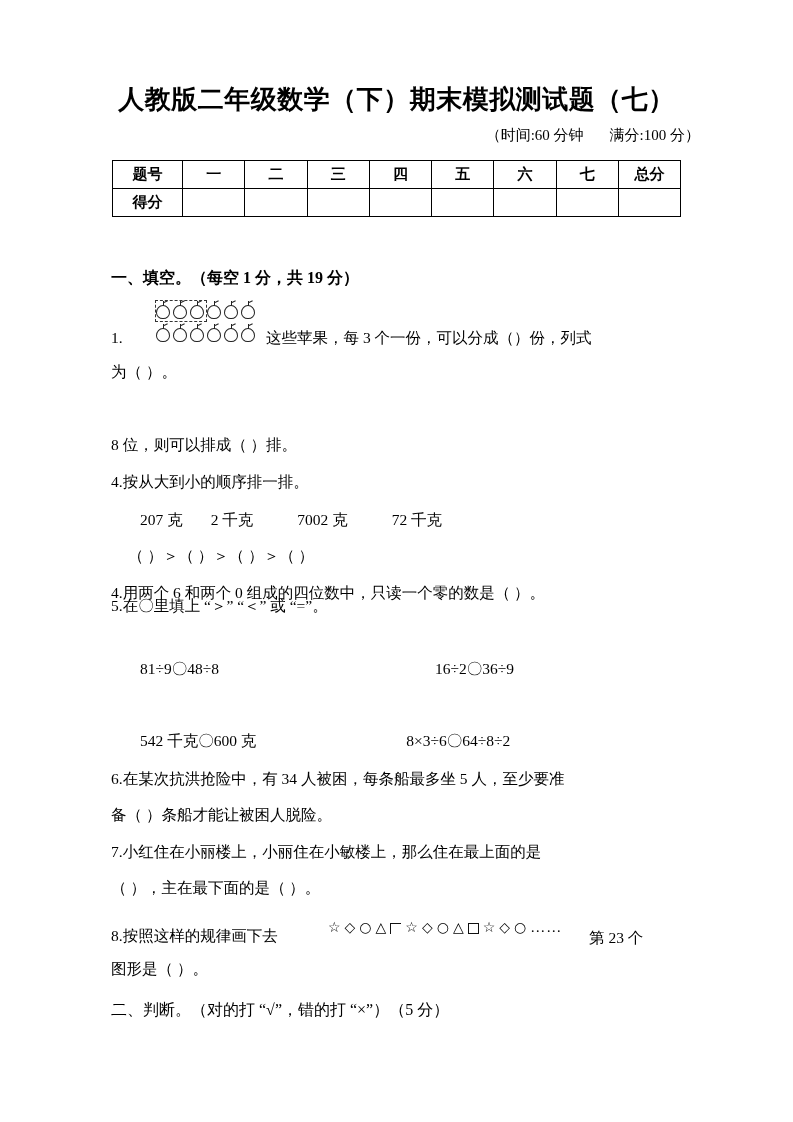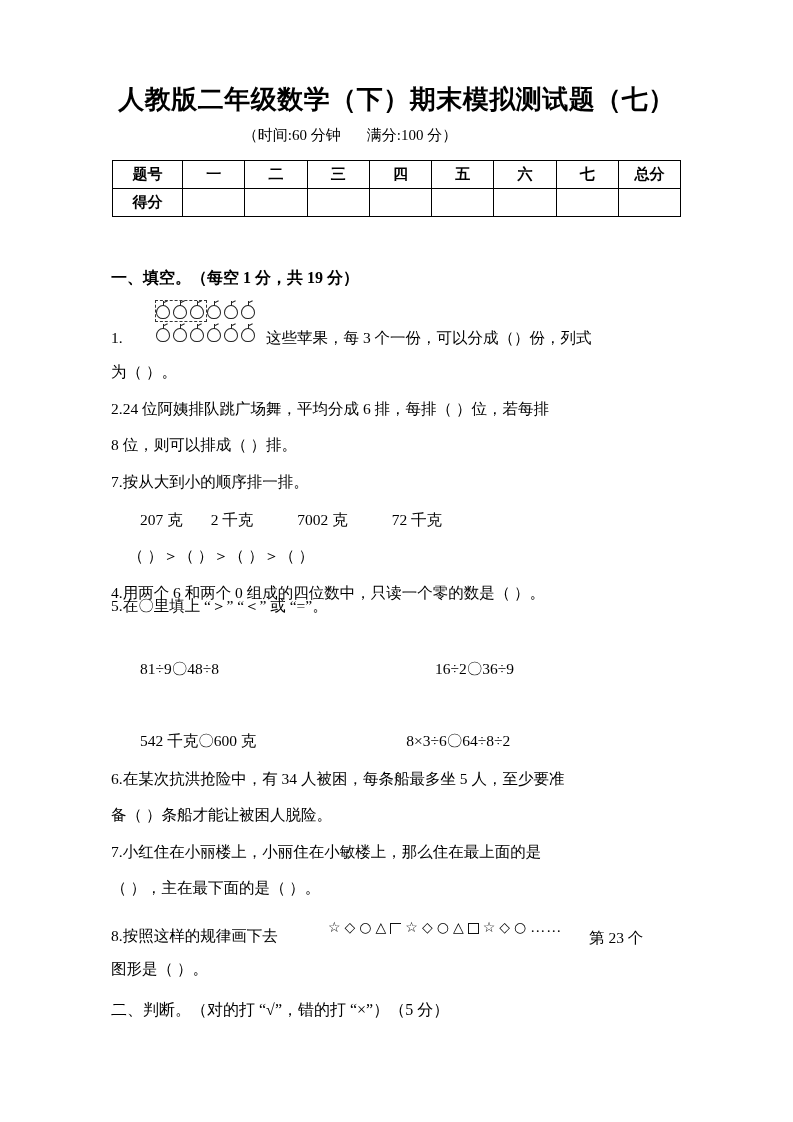--- a/index.html
+++ b/index.html
@@ -33,21 +33,21 @@
     font-size: 26px;
     font-weight: bold;
     letter-spacing: 0.5px;
     font-family: "Liberation Serif", "DejaVu Serif", serif;
   }
   .doc-subtitle {
     position: absolute;
     left: 0;
     top: 126px;
     width: 700px;
-    text-align: center;
+    text-align: right;
     font-size: 15px;
     font-family: "Liberation Serif", "DejaVu Serif", serif;
   }
   .doc-subtitle .gap { display: inline-block; width: 26px; }
 
   
   .score-table {
     position: absolute;
     left: 112px;
     top: 160px;
@@ -324,24 +324,23 @@
           <span class="leaf"></span>
           <span class="body"></span>
         </span>
     </div>
   </div>
 
   <div class="q" style="left:111px; top:330px;">1.</div>
   <div class="q" style="left:266px; top:330px;">这些苹果，每 3 个一份，可以分成（）份，列式</div>
   <div class="q l-q1b">为（              ）。</div>
 
-  <div class="q l-q2a">2.24 位阿姨排队跳广场舞，平均分成 6 排，每排（   ）位，若每排</div>
   <div class="q l-q2b">8 位，则可以排成（   ）排。</div>
 
-  <div class="q l-q3">7.按从大到小的顺序排一排。</div>
+  <div class="q l-q3">4.按从大到小的顺序排一排。</div>
   <div class="q l-q3nums">
     <span>207 克</span><span class="sp-md"></span><span>2 千克</span><span class="sp-lg"></span><span>7002 克</span><span class="sp-lg"></span><span>72 千克</span>
   </div>
   <div class="q l-q3ans">（        ）＞（        ）＞（        ）＞（        ）</div>
 
   <div class="q l-q4">4.用两个 6 和两个 0 组成的四位数中，只读一个零的数是（    ）。</div>
 
   <div class="q l-q5">5.在〇里填上 “＞” “＜” 或 “=”。</div>
   <div class="q l-q5r1">
     <span>81÷9〇48÷8</span><span style="display:inline-block;width:216px;"></span><span>16÷2〇36÷9</span>

